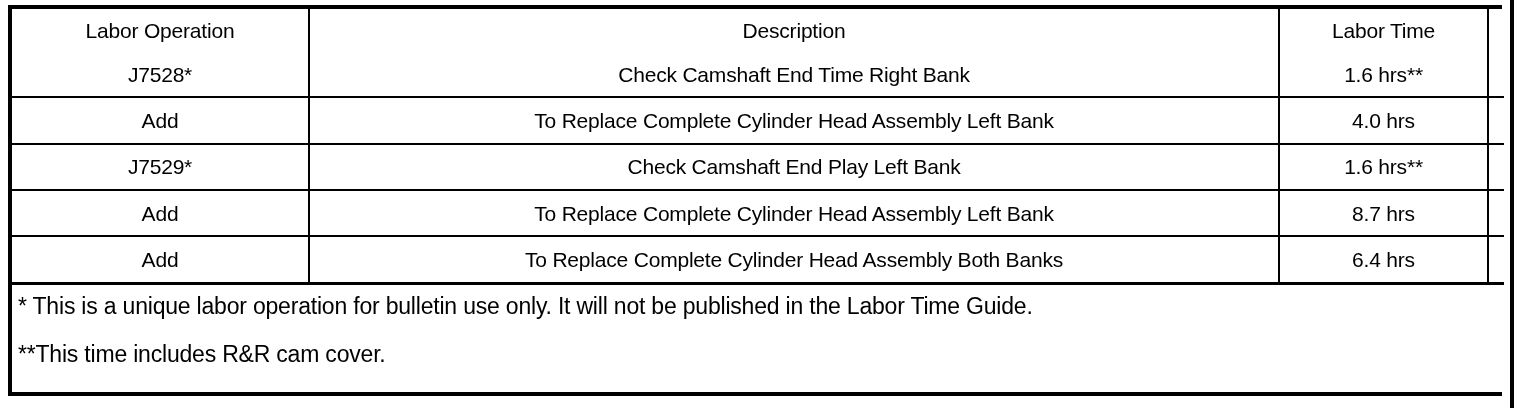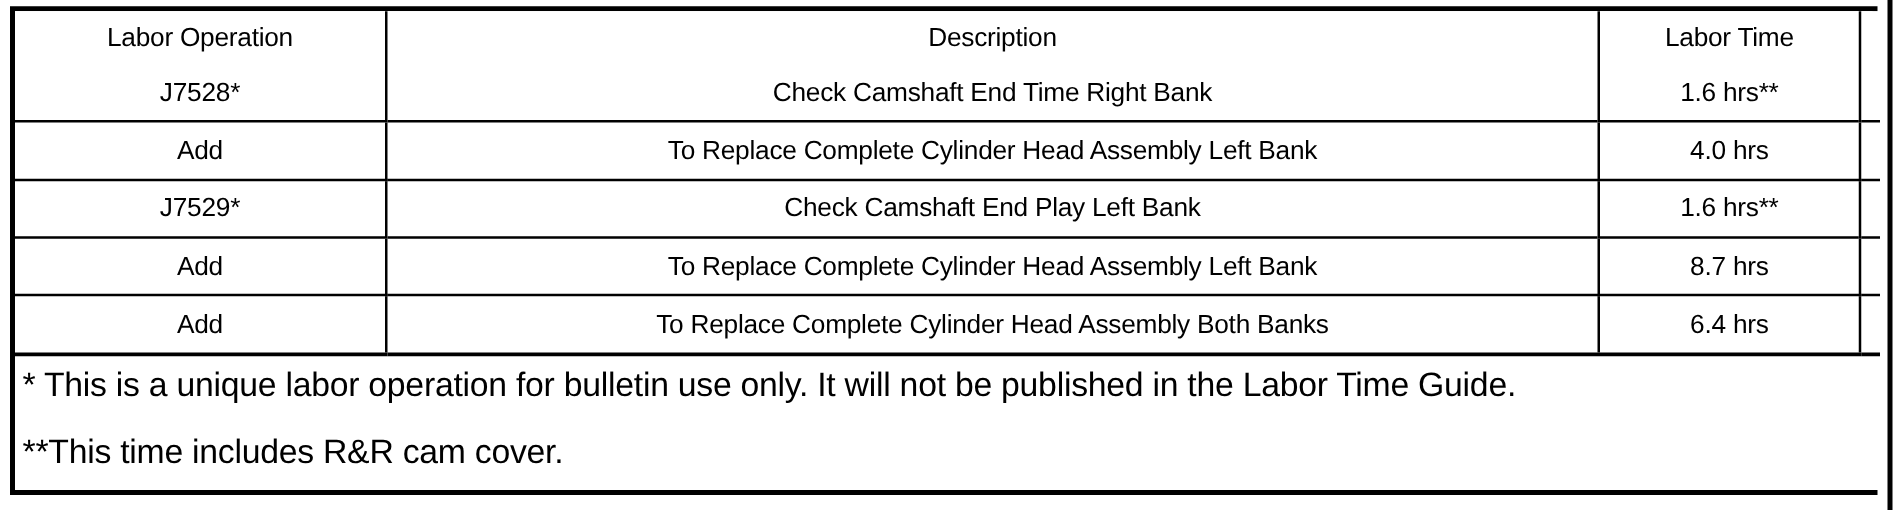--- a/index.html
+++ b/index.html
@@ -95,21 +95,21 @@
 
   tr.notes-row td {
     height: 96px;
     text-align: left;
     vertical-align: top;
     padding: 8px 0 0 6px;
     border-top: 3px solid #000000;
   }
 
   .note-line {
-    font-size: 27px;
+    font-size: 23px;
     line-height: 1.15;
     white-space: nowrap;
   }
   .note-gap { height: 22px; }
 </style>
 </head>
 <body>
 
 <div id="page">
 

